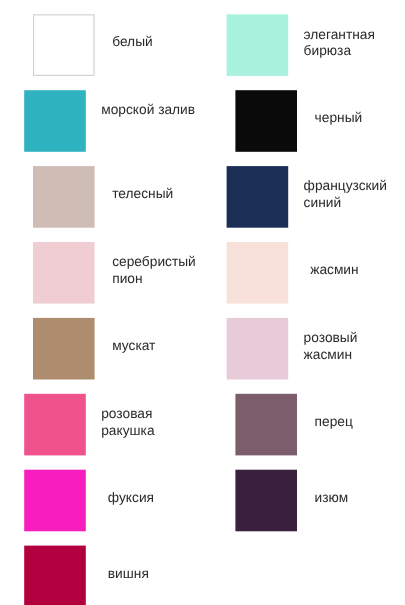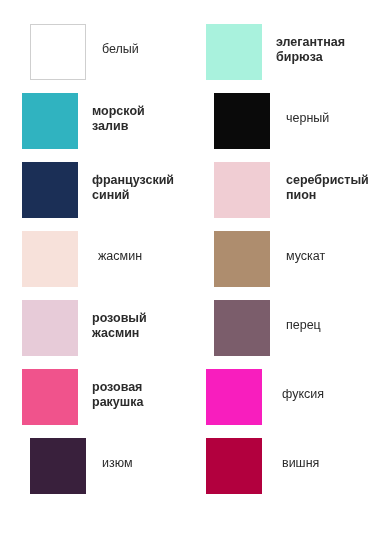--- a/index.html
+++ b/index.html
@@ -14,21 +14,21 @@
     overflow: hidden;
   }
   .palette {
     position: relative;
     width: 368px;
     height: 550px;
     box-sizing: border-box;
     display: grid;
     grid-template-columns: 184px 184px;
     grid-template-rows: repeat(8, 69px);
-    padding-top: 24px;
+    padding-top: 13px;
     box-sizing: border-box;
   }
   .swatch-row {
     display: flex;
     align-items: flex-start;
     height: 69px;
   }
   .swatch-row.col-left {
     padding-left: 30px;
   }
@@ -49,21 +49,21 @@
     font-size: 12.5px;
     line-height: 15px;
     color: #2b2b2b;
     max-width: 105px;
     word-wrap: break-word;
   }
   .swatch-row.col-left .swatch-label {
     margin-left: 16px;
   }
   .lbl-1 { padding-top: 18px; margin-left: 20px; }
-  .lbl-2 { padding-top: 11px; font-weight: bold; }
+  .lbl-2 { padding-top: 11px; }
 </style>
 </head>
 <body>
 
 <div class="palette" id="palette-root">
     <div class="swatch-row col-left">
       <div class="swatch-chip bordered" style="background: rgb(255, 255, 255);"></div>
       <div class="swatch-label lbl-1">белый</div>
     </div>
     <div class="swatch-row col-right">
@@ -71,47 +71,51 @@
       <div class="swatch-label lbl-2">элегантная бирюза</div>
     </div>
     <div class="swatch-row col-right">
       <div class="swatch-chip" style="background: rgb(48, 179, 192);"></div>
       <div class="swatch-label lbl-2">морской залив</div>
     </div>
     <div class="swatch-row col-left">
       <div class="swatch-chip" style="background: rgb(10, 10, 10);"></div>
       <div class="swatch-label lbl-1">черный</div>
     </div>
+    <div class="swatch-row col-left">
+      <div class="swatch-chip" style="background: rgb(207, 189, 181);"></div>
+      <div class="swatch-label lbl-1">телесный</div>
+    </div>
     <div class="swatch-row col-right">
       <div class="swatch-chip" style="background: rgb(27, 47, 86);"></div>
       <div class="swatch-label lbl-2">французский синий</div>
     </div>
     <div class="swatch-row col-left">
       <div class="swatch-chip" style="background: rgb(240, 205, 211);"></div>
       <div class="swatch-label lbl-2">серебристый пион</div>
     </div>
     <div class="swatch-row col-right">
       <div class="swatch-chip" style="background: rgb(247, 225, 218);"></div>
       <div class="swatch-label lbl-1">жасмин</div>
     </div>
     <div class="swatch-row col-left">
       <div class="swatch-chip" style="background: rgb(174, 141, 110);"></div>
       <div class="swatch-label lbl-1">мускат</div>
     </div>
     <div class="swatch-row col-right">
       <div class="swatch-chip" style="background: rgb(231, 203, 216);"></div>
       <div class="swatch-label lbl-2">розовый жасмин</div>
     </div>
+    <div class="swatch-row col-right">
+      <div class="swatch-chip" style="background: rgb(240, 83, 140);"></div>
+      <div class="swatch-label lbl-2">розовая ракушка</div>
+    </div>
     <div class="swatch-row col-left">
       <div class="swatch-chip" style="background: rgb(123, 93, 107);"></div>
       <div class="swatch-label lbl-1">перец</div>
-    </div>
-    <div class="swatch-row col-right">
-      <div class="swatch-chip" style="background: rgb(240, 83, 140);"></div>
-      <div class="swatch-label lbl-2">розовая ракушка</div>
     </div>
     <div class="swatch-row col-right">
       <div class="swatch-chip" style="background: rgb(248, 30, 190);"></div>
       <div class="swatch-label lbl-1">фуксия</div>
     </div>
     <div class="swatch-row col-left">
       <div class="swatch-chip" style="background: rgb(57, 32, 60);"></div>
       <div class="swatch-label lbl-1">изюм</div>
     </div>
     <div class="swatch-row col-right">

